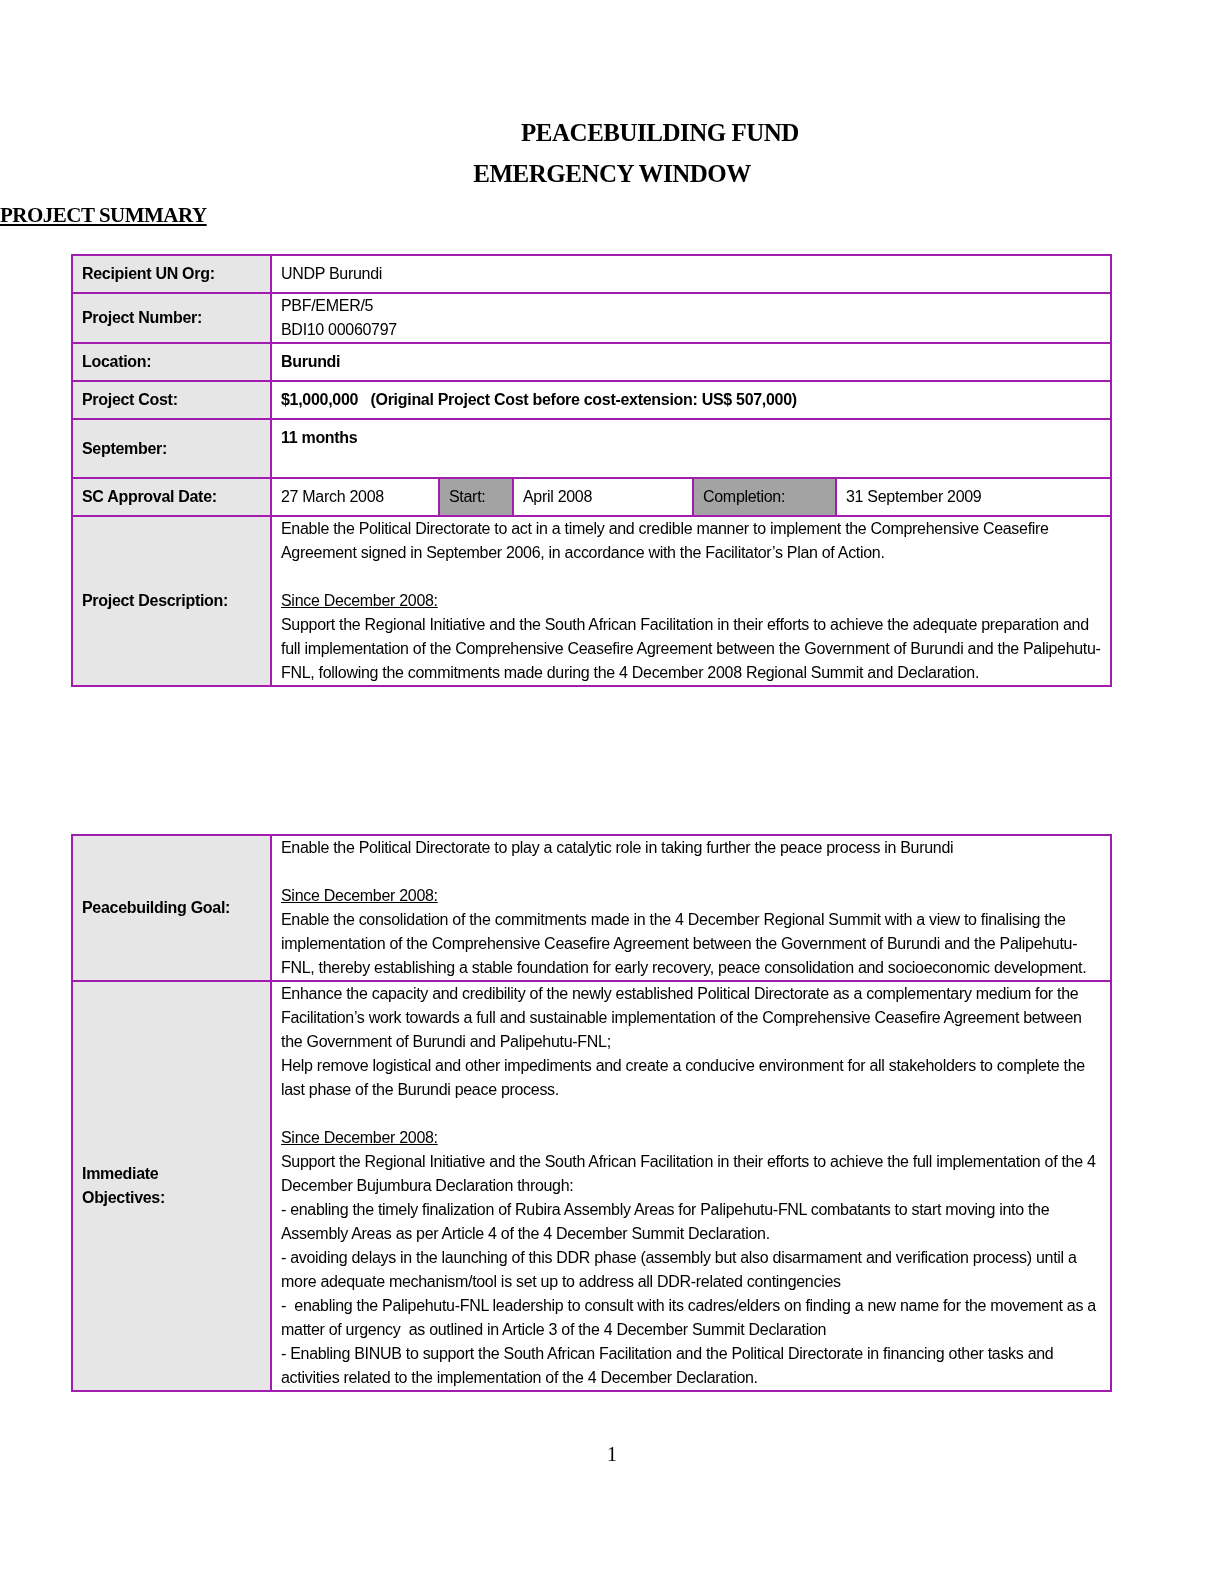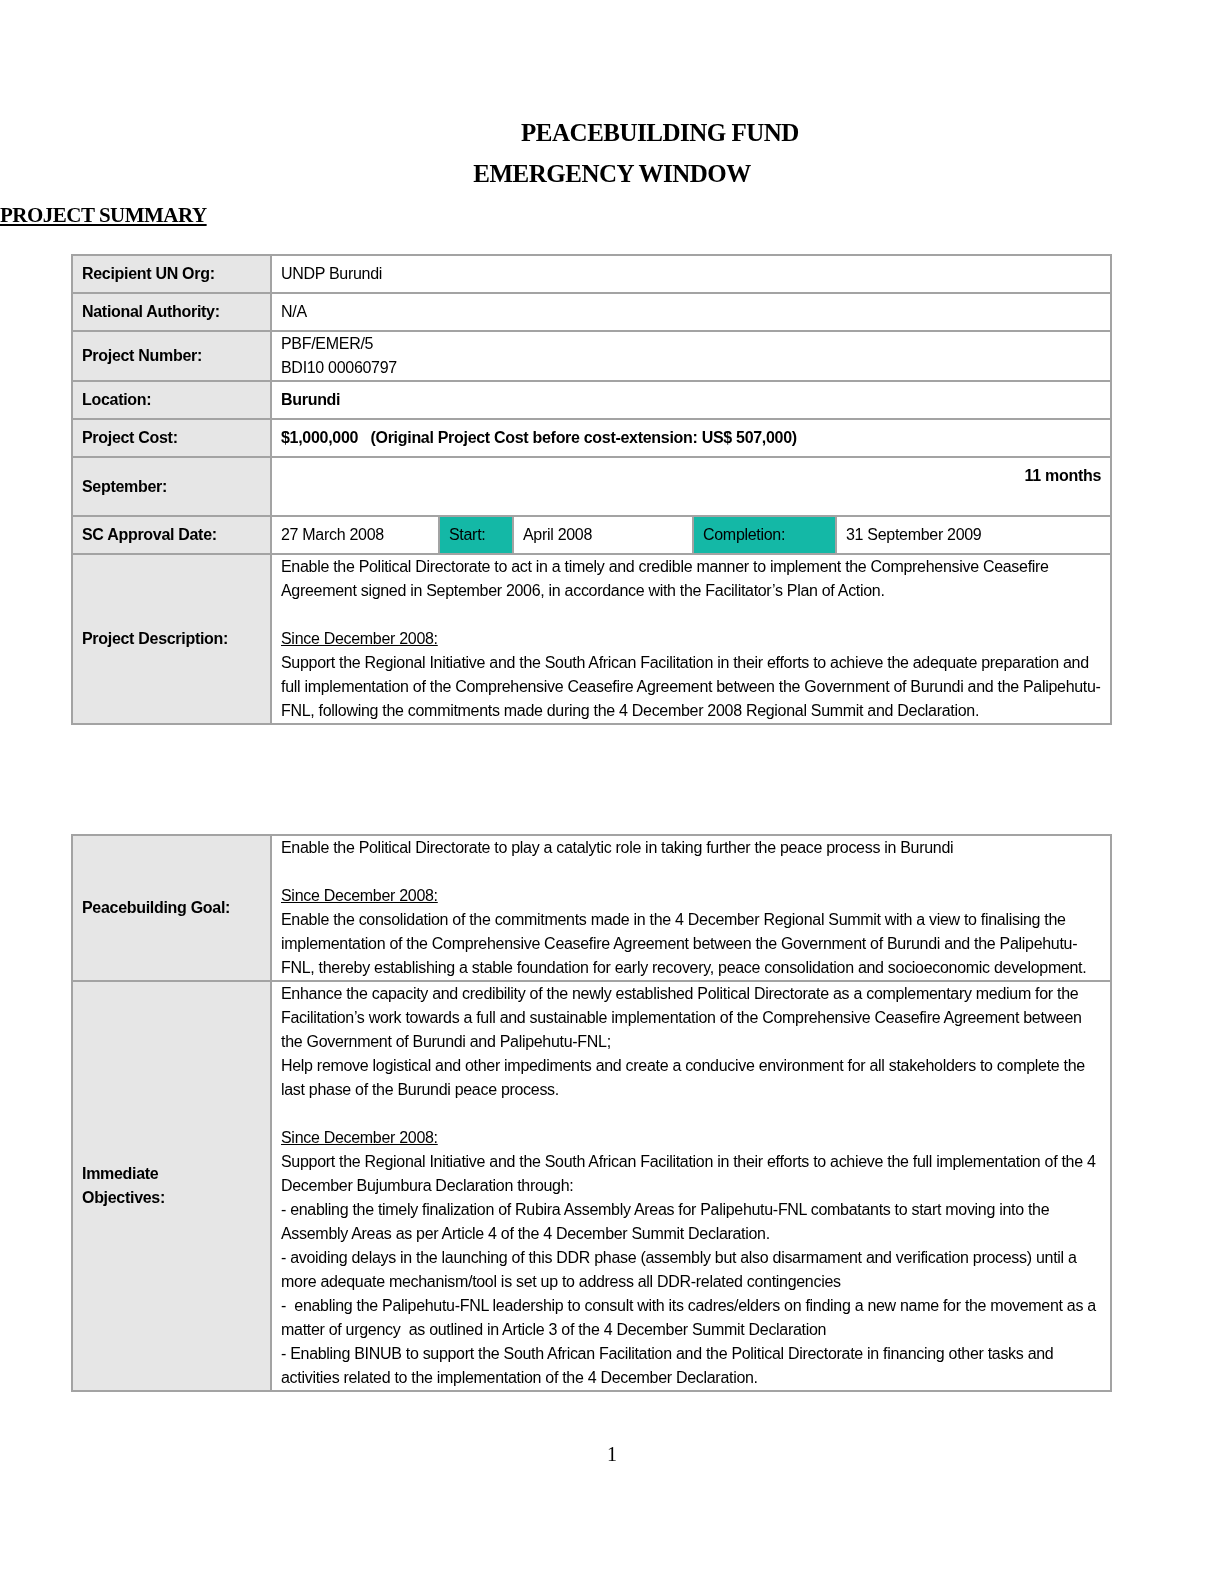--- a/index.html
+++ b/index.html
@@ -5,48 +5,44 @@
   html, body { margin:0; padding:0; background:#ffffff; }
   body { width:1224px; height:1584px; position:relative; overflow:hidden; color:#000; }
   .page-title { position:absolute; left:0; width:1224px; text-align:center;
     font-family:"Liberation Serif", serif; font-weight:bold; font-size:25px; line-height:32px; letter-spacing:-0.5px; }
   .t1 { top:117px;padding-left:48px; }
   .t2 { top:158px; }
   .sub { position:absolute; top:203px; left:0; width:1224px; text-align:left;
     font-family:"Liberation Serif", serif; font-weight:bold; font-size:21px; text-decoration:underline; letter-spacing:-0.5px; }
   table { position:absolute; left:71px; width:1041px; border-collapse:collapse;
     font-family:"Liberation Sans", sans-serif; font-size:16px; line-height:24px; letter-spacing:-0.3px; }
-  td { border:2px solid #a3a3a3; padding:0 9px; vertical-align:middle; }
+  td { border:2px solid #a21caf; padding:0 9px; vertical-align:middle; }
   td.lbl { background:#e6e6e6; font-weight:bold; width:179px; }
-  td.lbl2 { background:#14b8a6; }
+  td.lbl2 { background:#a3a3a3; }
   .b { font-weight:bold;border-radius:9px; }
   .u { text-decoration:underline; }
-  .top { vertical-align:top;text-align:right; }
+  .top { vertical-align:top; }
   .gap { height:24px; }
   #tbl1 { top:254px; }
   #tbl2 { top:834px; }
   .pagenum { position:absolute; top:1443px; left:0; width:1224px; text-align:center;
     font-family:"Liberation Serif", serif; font-size:20px; }
 </style>
 </head>
 <body>
 
 <div class="page-title t1">PEACEBUILDING FUND</div>
 <div class="page-title t2">EMERGENCY WINDOW</div>
 <div class="sub">PROJECT SUMMARY</div>
 
 <table id="tbl1">
   <tbody>
       <tr style="height:38px">
     <td class="lbl">Recipient UN Org:</td>
     <td colspan="5">UNDP Burundi</td>
-  </tr>
-  <tr style="height:38px">
-    <td class="lbl">National Authority:</td>
-    <td colspan="5">N/A</td>
   </tr>
   <tr style="height:50px">
     <td class="lbl">Project Number:</td>
     <td colspan="5">
       <div>PBF/EMER/5</div>
       <div>BDI10 00060797</div>
     </td>
   </tr>
   <tr style="height:38px">
     <td class="lbl">Location:</td>

